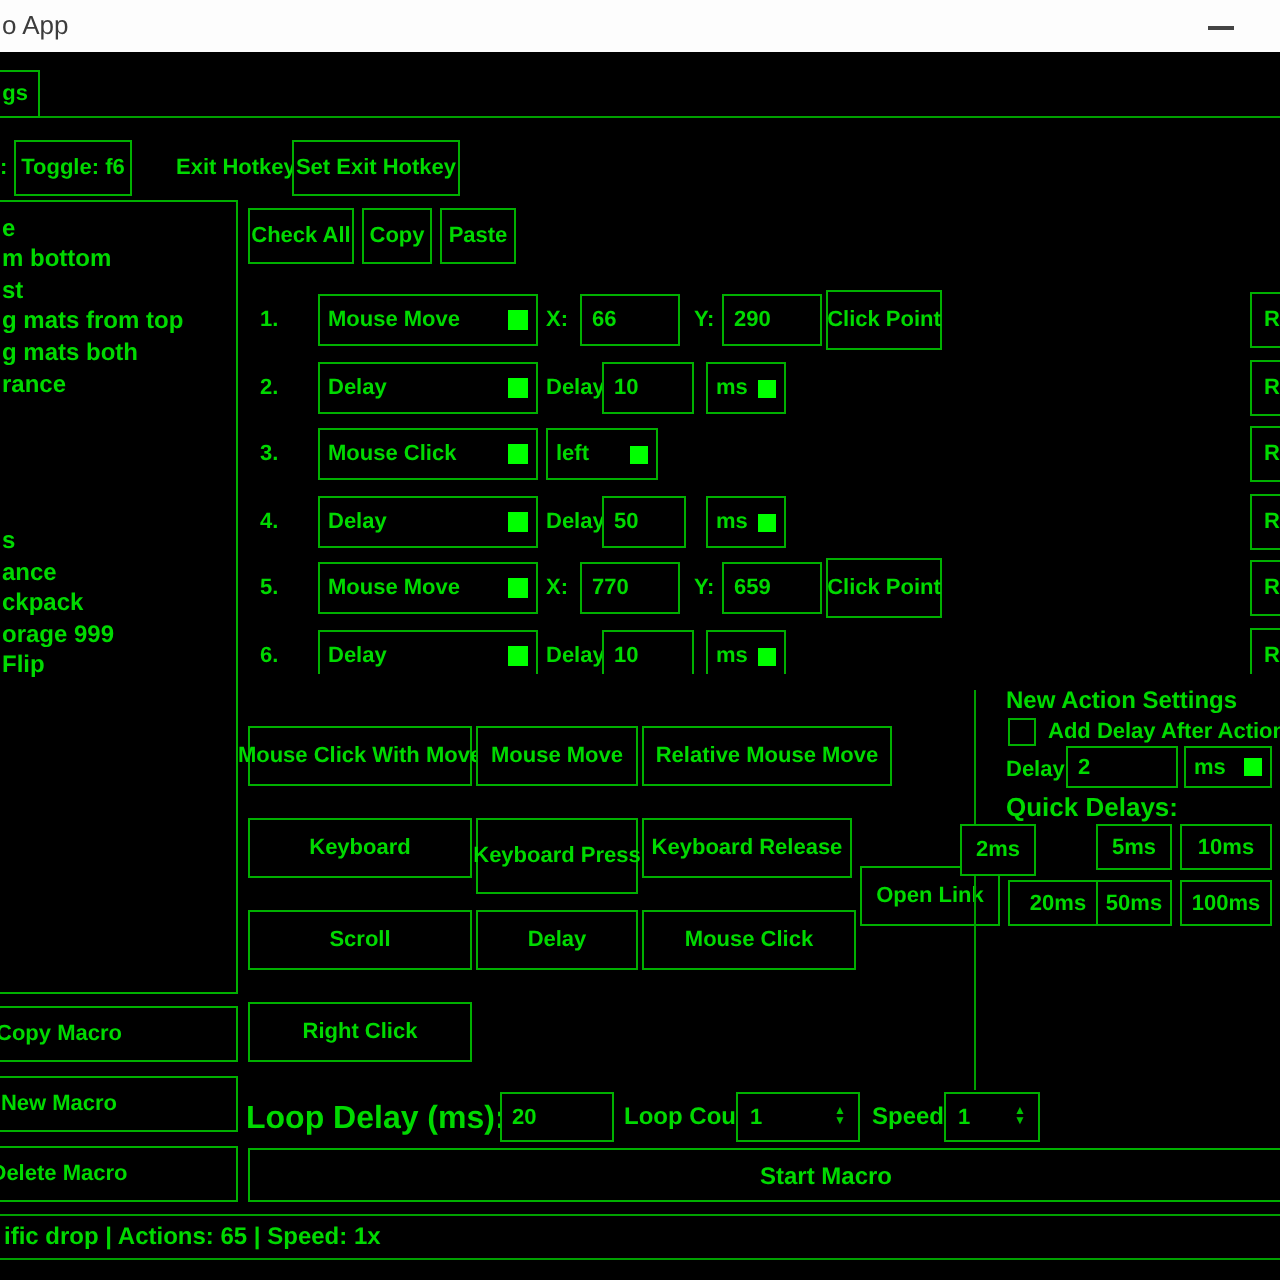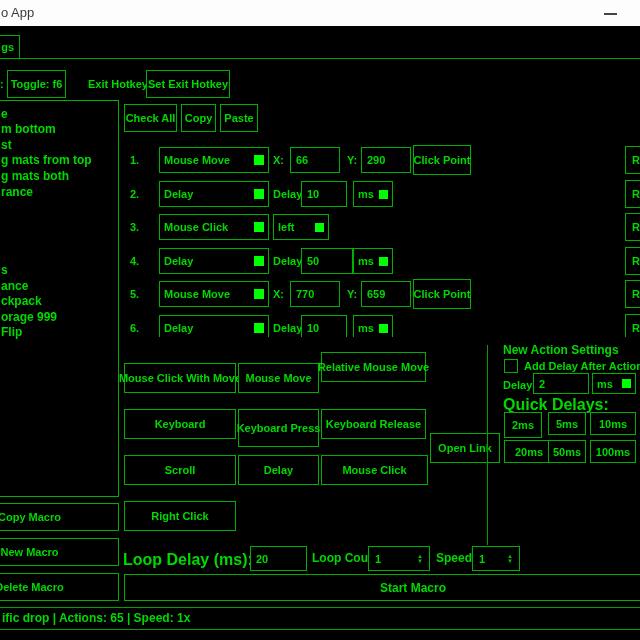--- a/index.html
+++ b/index.html
@@ -140,21 +140,21 @@
     <div class="btn" style="left:503px;top:-1px;width:60px;height:28px;justify-content:flex-start;padding-left:6px">R</div>
   </div>
 
   <div class="action-row" style="top:148px">
     <span class="rnum">4.</span>
     <div class="dd" style="left:37px;top:0;width:110px;height:26px">
       <span>Delay</span>
       <span class="sq"></span>
     </div>
     <span class="lbl" style="left:151px;top:7px">Delay:</span>
-    <div class="inp" style="left:179px;top:0;width:52px;height:26px">
+    <div class="inp" style="left:179px;top:0;width:42px;height:26px">
         <span>50</span>
       </div>
     <div class="dd" style="left:231px;top:0;width:40px;height:26px">
       <span>ms</span>
       <span class="sq" style="width:9px;height:9px"></span>
     </div>
     <div class="btn" style="left:503px;top:-1px;width:60px;height:28px;justify-content:flex-start;padding-left:6px">R</div>
   </div>
 
   <div class="action-row" style="top:181px">
@@ -188,21 +188,21 @@
     <div class="dd" style="left:231px;top:0;width:40px;height:26px">
       <span>ms</span>
       <span class="sq" style="width:9px;height:9px"></span>
     </div>
     <div class="btn" style="left:503px;top:-1px;width:60px;height:28px;justify-content:flex-start;padding-left:6px">R</div>
   </div>
 </div>
 
 <div class="btn" style="left:124px;top:363px;width:112px;height:30px">Mouse Click With Move</div>
 <div class="btn" style="left:238px;top:363px;width:81px;height:30px">Mouse Move</div>
-<div class="btn" style="left:321px;top:352px;width:105px;height:30px">Relative Mouse Move</div>
+<div class="btn" style="left:321px;top:363px;width:125px;height:30px">Relative Mouse Move</div>
 
 <div class="btn" style="left:124px;top:409px;width:112px;height:30px">Keyboard</div>
 <div class="btn" style="left:238px;top:409px;width:81px;height:38px">Keyboard Press</div>
 <div class="btn" style="left:321px;top:409px;width:105px;height:30px">Keyboard Release</div>
 
 <div class="btn" style="left:124px;top:455px;width:112px;height:30px">Scroll</div>
 <div class="btn" style="left:238px;top:455px;width:81px;height:30px">Delay</div>
 <div class="btn" style="left:321px;top:455px;width:107px;height:30px">Mouse Click</div>
 <div class="btn" style="left:430px;top:433px;width:70px;height:30px">Open Link</div>
 
@@ -213,22 +213,22 @@
 <div class="chk" style="left:504px;top:359px"></div>
 <span class="lbl" style="left:524px;top:360px">Add Delay After Action</span>
 <span class="lbl" style="left:503px;top:379px">Delay:</span>
 <div class="inp" style="left:533px;top:373px;width:56px;height:21px">
     <span>2</span>
   </div>
 <div class="dd" style="left:592px;top:373px;width:44px;height:21px">
   <span>ms</span>
   <span class="sq" style="width:9px;height:9px"></span>
 </div>
-<span class="lbl" style="left:503px;top:396px;font-size:16px">Quick Delays:</span>
-<div class="btn" style="left:504px;top:412px;width:38px;height:26px">2ms</div>
+<span class="lbl" style="left:503px;top:396px;font-size:13px">Quick Delays:</span>
+<div class="btn" style="left:480px;top:412px;width:38px;height:26px">2ms</div>
 <div class="btn" style="left:548px;top:412px;width:38px;height:23px">5ms</div>
 <div class="btn" style="left:590px;top:412px;width:46px;height:23px">10ms</div>
 <div class="btn" style="left:504px;top:440px;width:50px;height:23px">20ms</div>
 <div class="btn" style="left:548px;top:440px;width:38px;height:23px">50ms</div>
 <div class="btn" style="left:590px;top:440px;width:46px;height:23px">100ms</div>
 
 <div class="btn" style="left:-60px;top:503px;width:179px;height:28px">Copy Macro</div>
 <div class="btn" style="left:-60px;top:538px;width:179px;height:28px">New Macro</div>
 <div class="btn" style="left:-60px;top:573px;width:179px;height:28px">Delete Macro</div>
 

